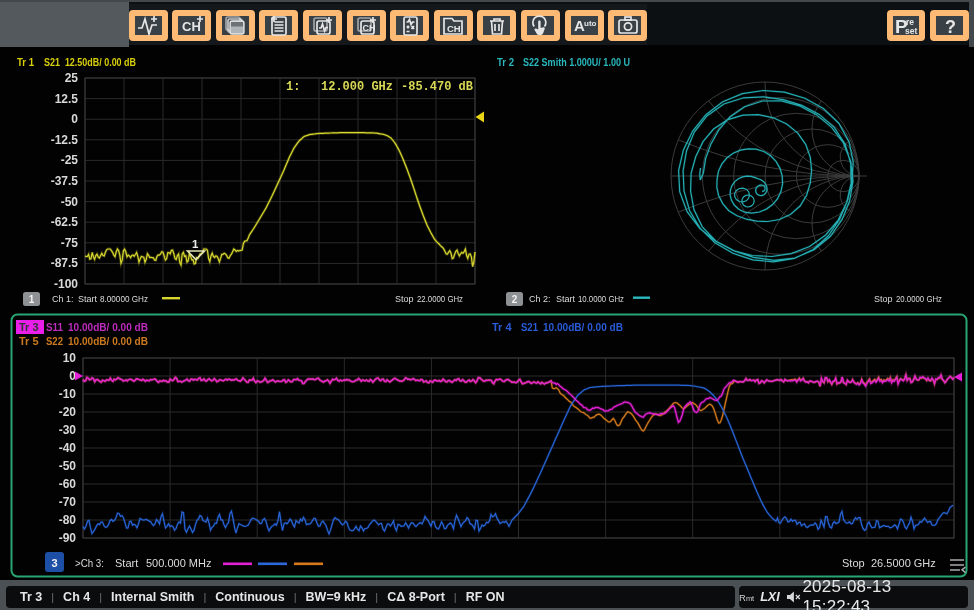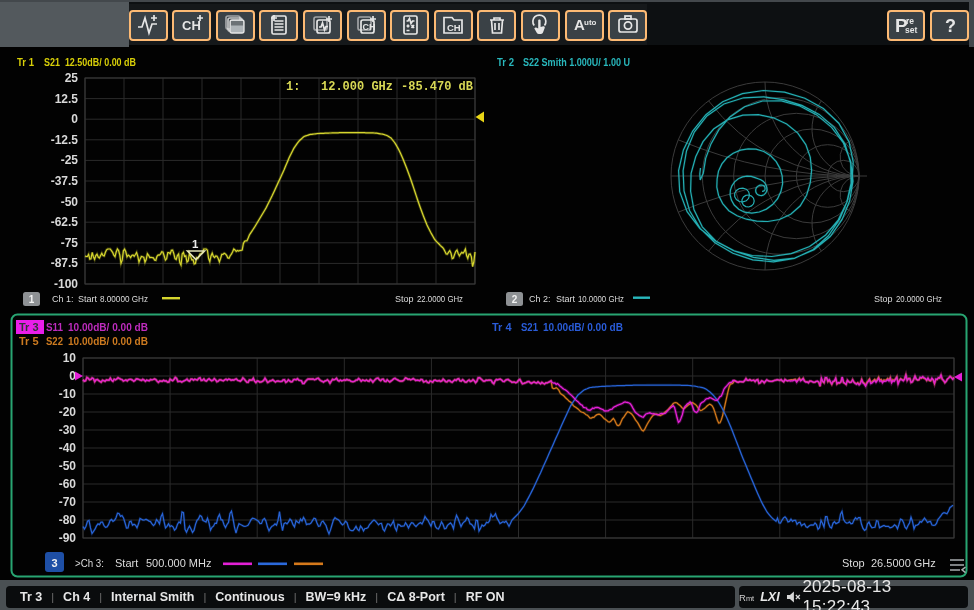--- a/index.html
+++ b/index.html
@@ -4,21 +4,21 @@
 <style>
 *{margin:0;padding:0;box-sizing:border-box}
 html,body{width:974px;height:610px;background:#000;overflow:hidden;font-family:"Liberation Sans",sans-serif}
 #scr{position:relative;width:974px;height:610px;background:#020202;opacity:0.999}
 
 #tbar{position:absolute;left:0;top:0;width:974px;height:45px;background:#0d1012;border-top:2px solid #43484c}
 #tbmid{position:absolute;left:129px;top:2px;width:518px;height:41px;background:#15181a}
 #tbl{position:absolute;left:0;top:0;width:129px;height:45px;background:#53595d}
 #logo{position:absolute;left:7px;top:3px;width:115px;height:38px;background:#000;border-radius:5px;
  color:#f0e202;font-family:"Liberation Serif",serif;font-weight:700;font-size:29px;text-align:center;line-height:37px;letter-spacing:0.5px}
-.tbtn{position:absolute;top:8px;width:39px;height:31px;background:#3a4146;border:2px solid #fdba74;border-radius:4px;display:flex;justify-content:center}
+.tbtn{position:absolute;top:8px;width:39px;height:31px;background:#3a4146;border:6px solid #fdba74;border-radius:4px;display:flex;align-items:center;justify-content:center}
 .tbtn svg{display:block}
 #tbr{position:absolute;right:0;top:0;width:5px;height:45px;background:#43484c}
 
 #sbar{position:absolute;left:0;top:580px;width:974px;height:30px;background:#4a5053}
 #sbl{position:absolute;left:6px;top:6px;width:729px;height:22px;background:#0a0c0d;border-radius:4px;
  display:flex;align-items:center;color:#e6e6e6;font-size:12.5px;font-weight:700}
 #sbl .sep{color:#6f6f6f;font-weight:400;padding:0 9px;font-size:11px}
 #sbr{position:absolute;left:739px;top:6px;width:229px;height:22px;background:#0a0c0d;border-radius:4px;
  display:flex;align-items:center;color:#e8e8e8}
 

